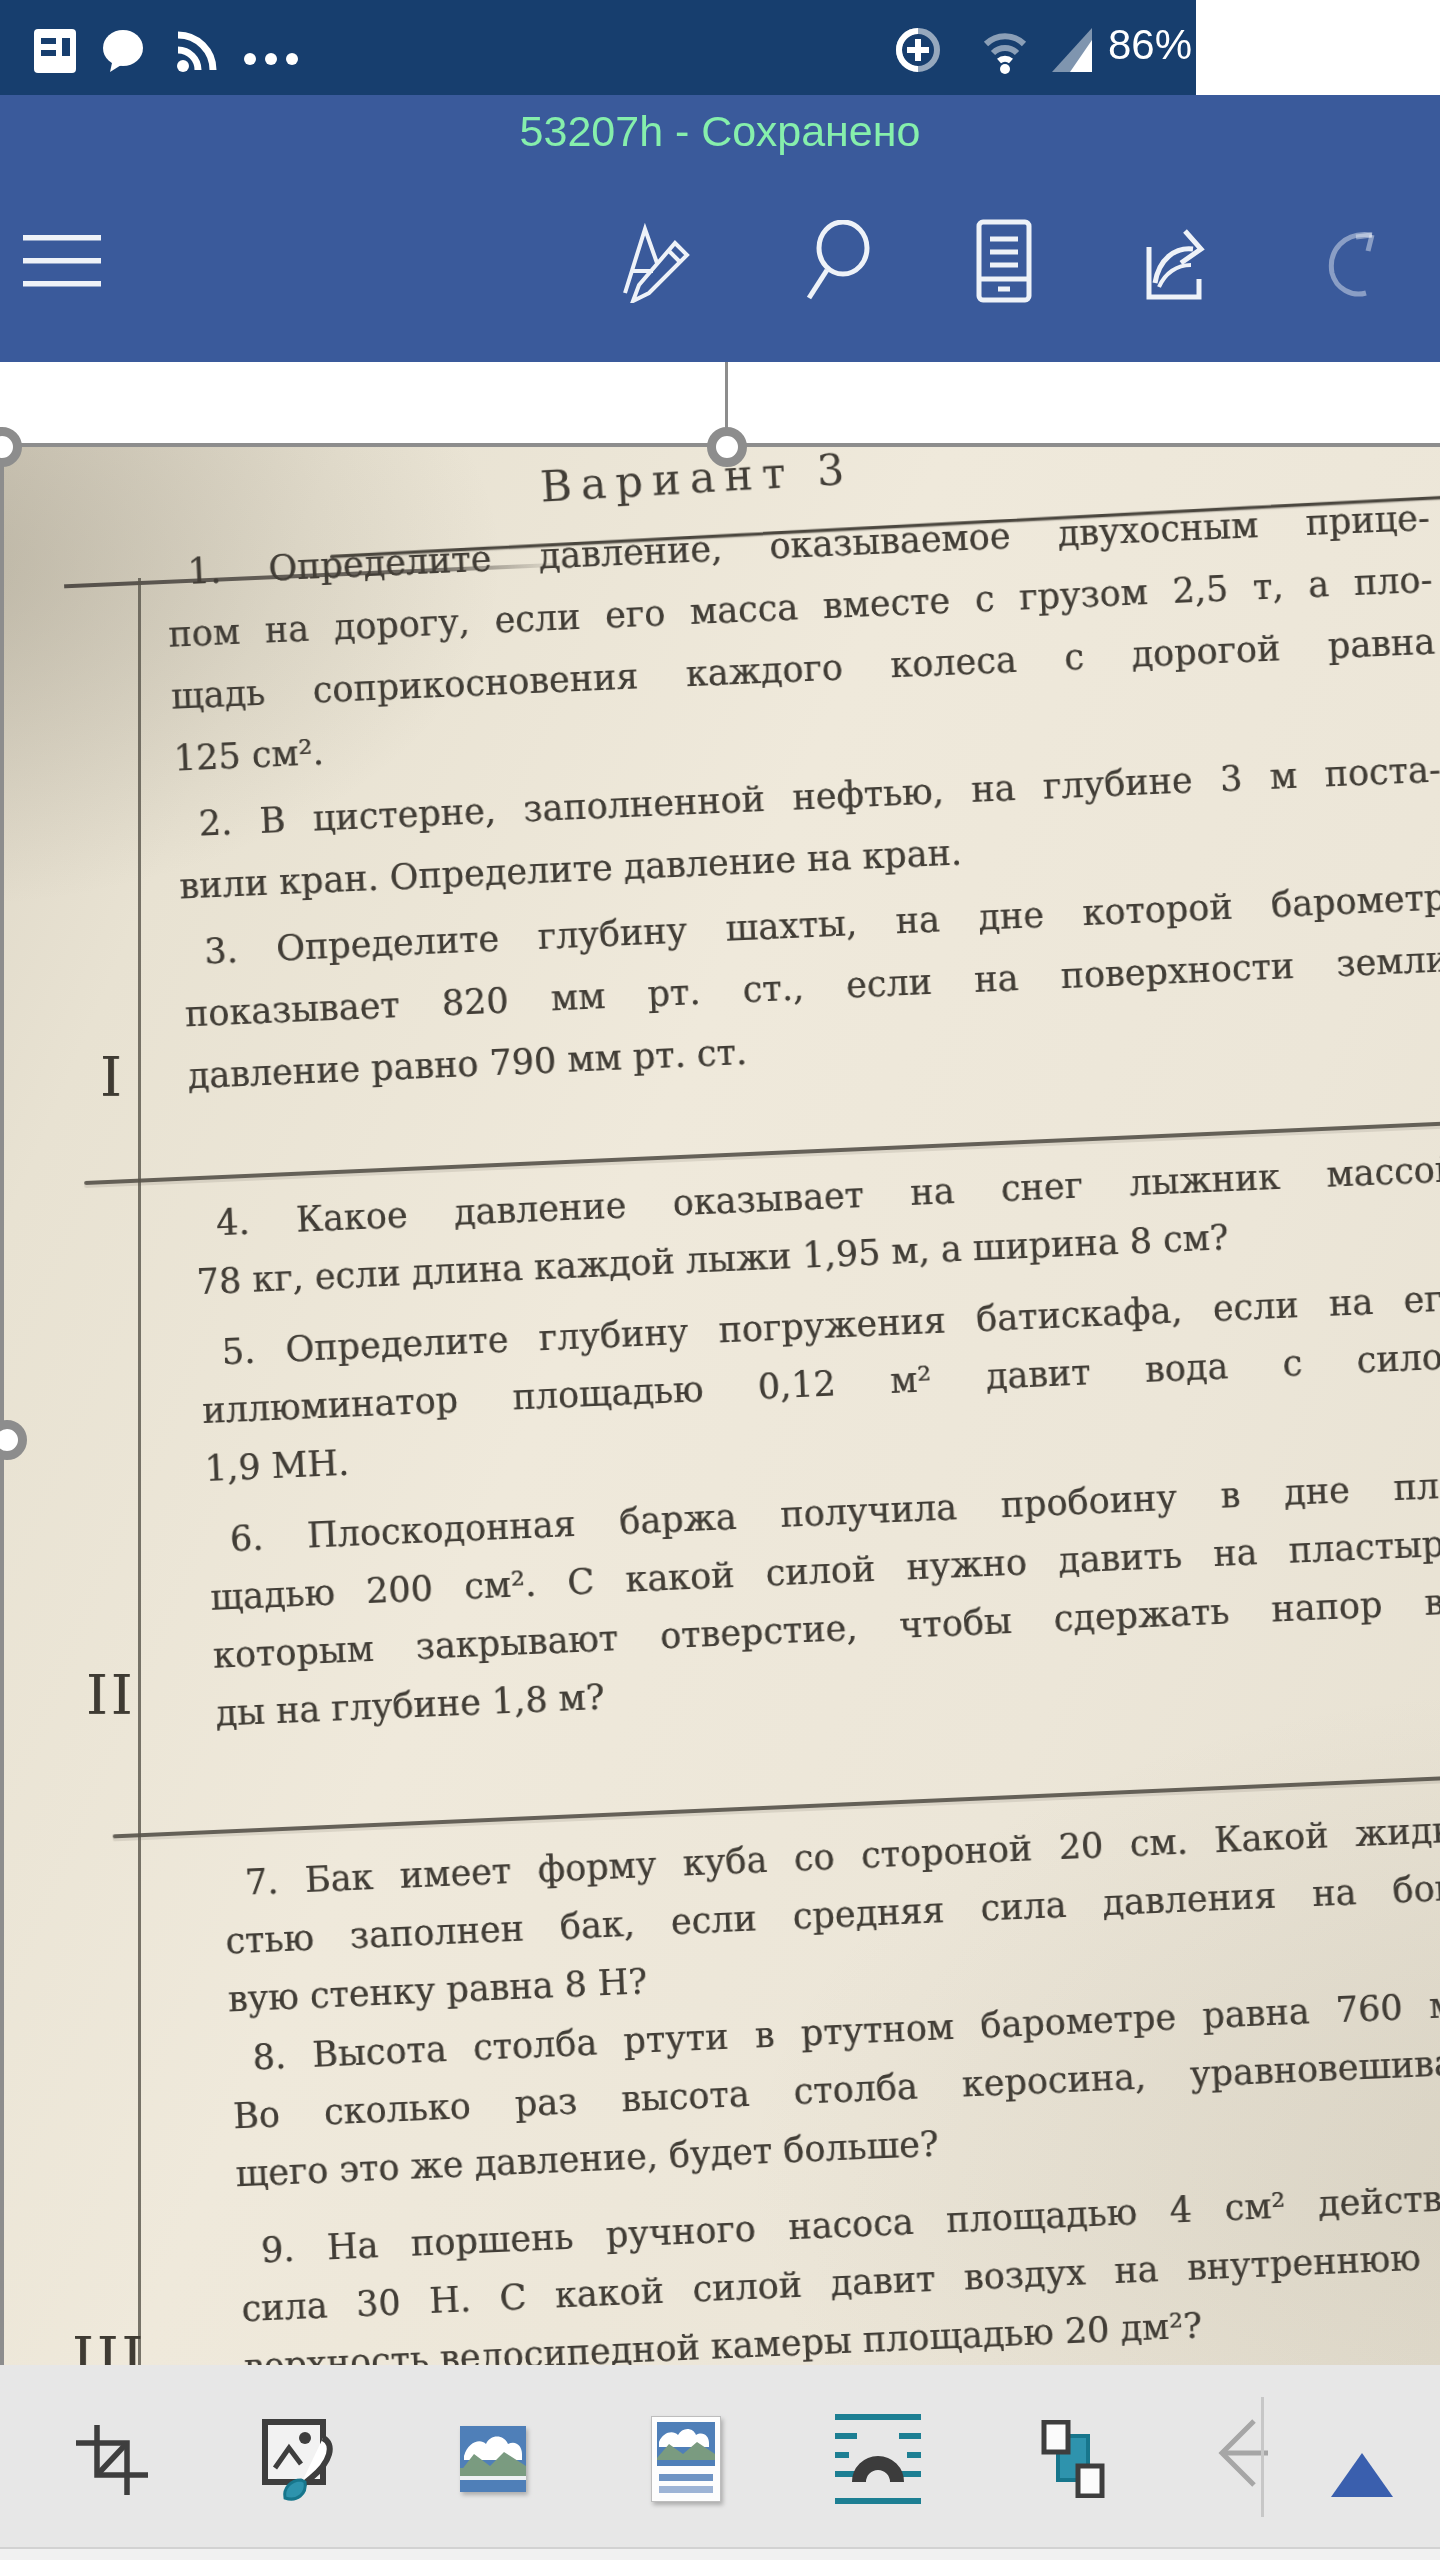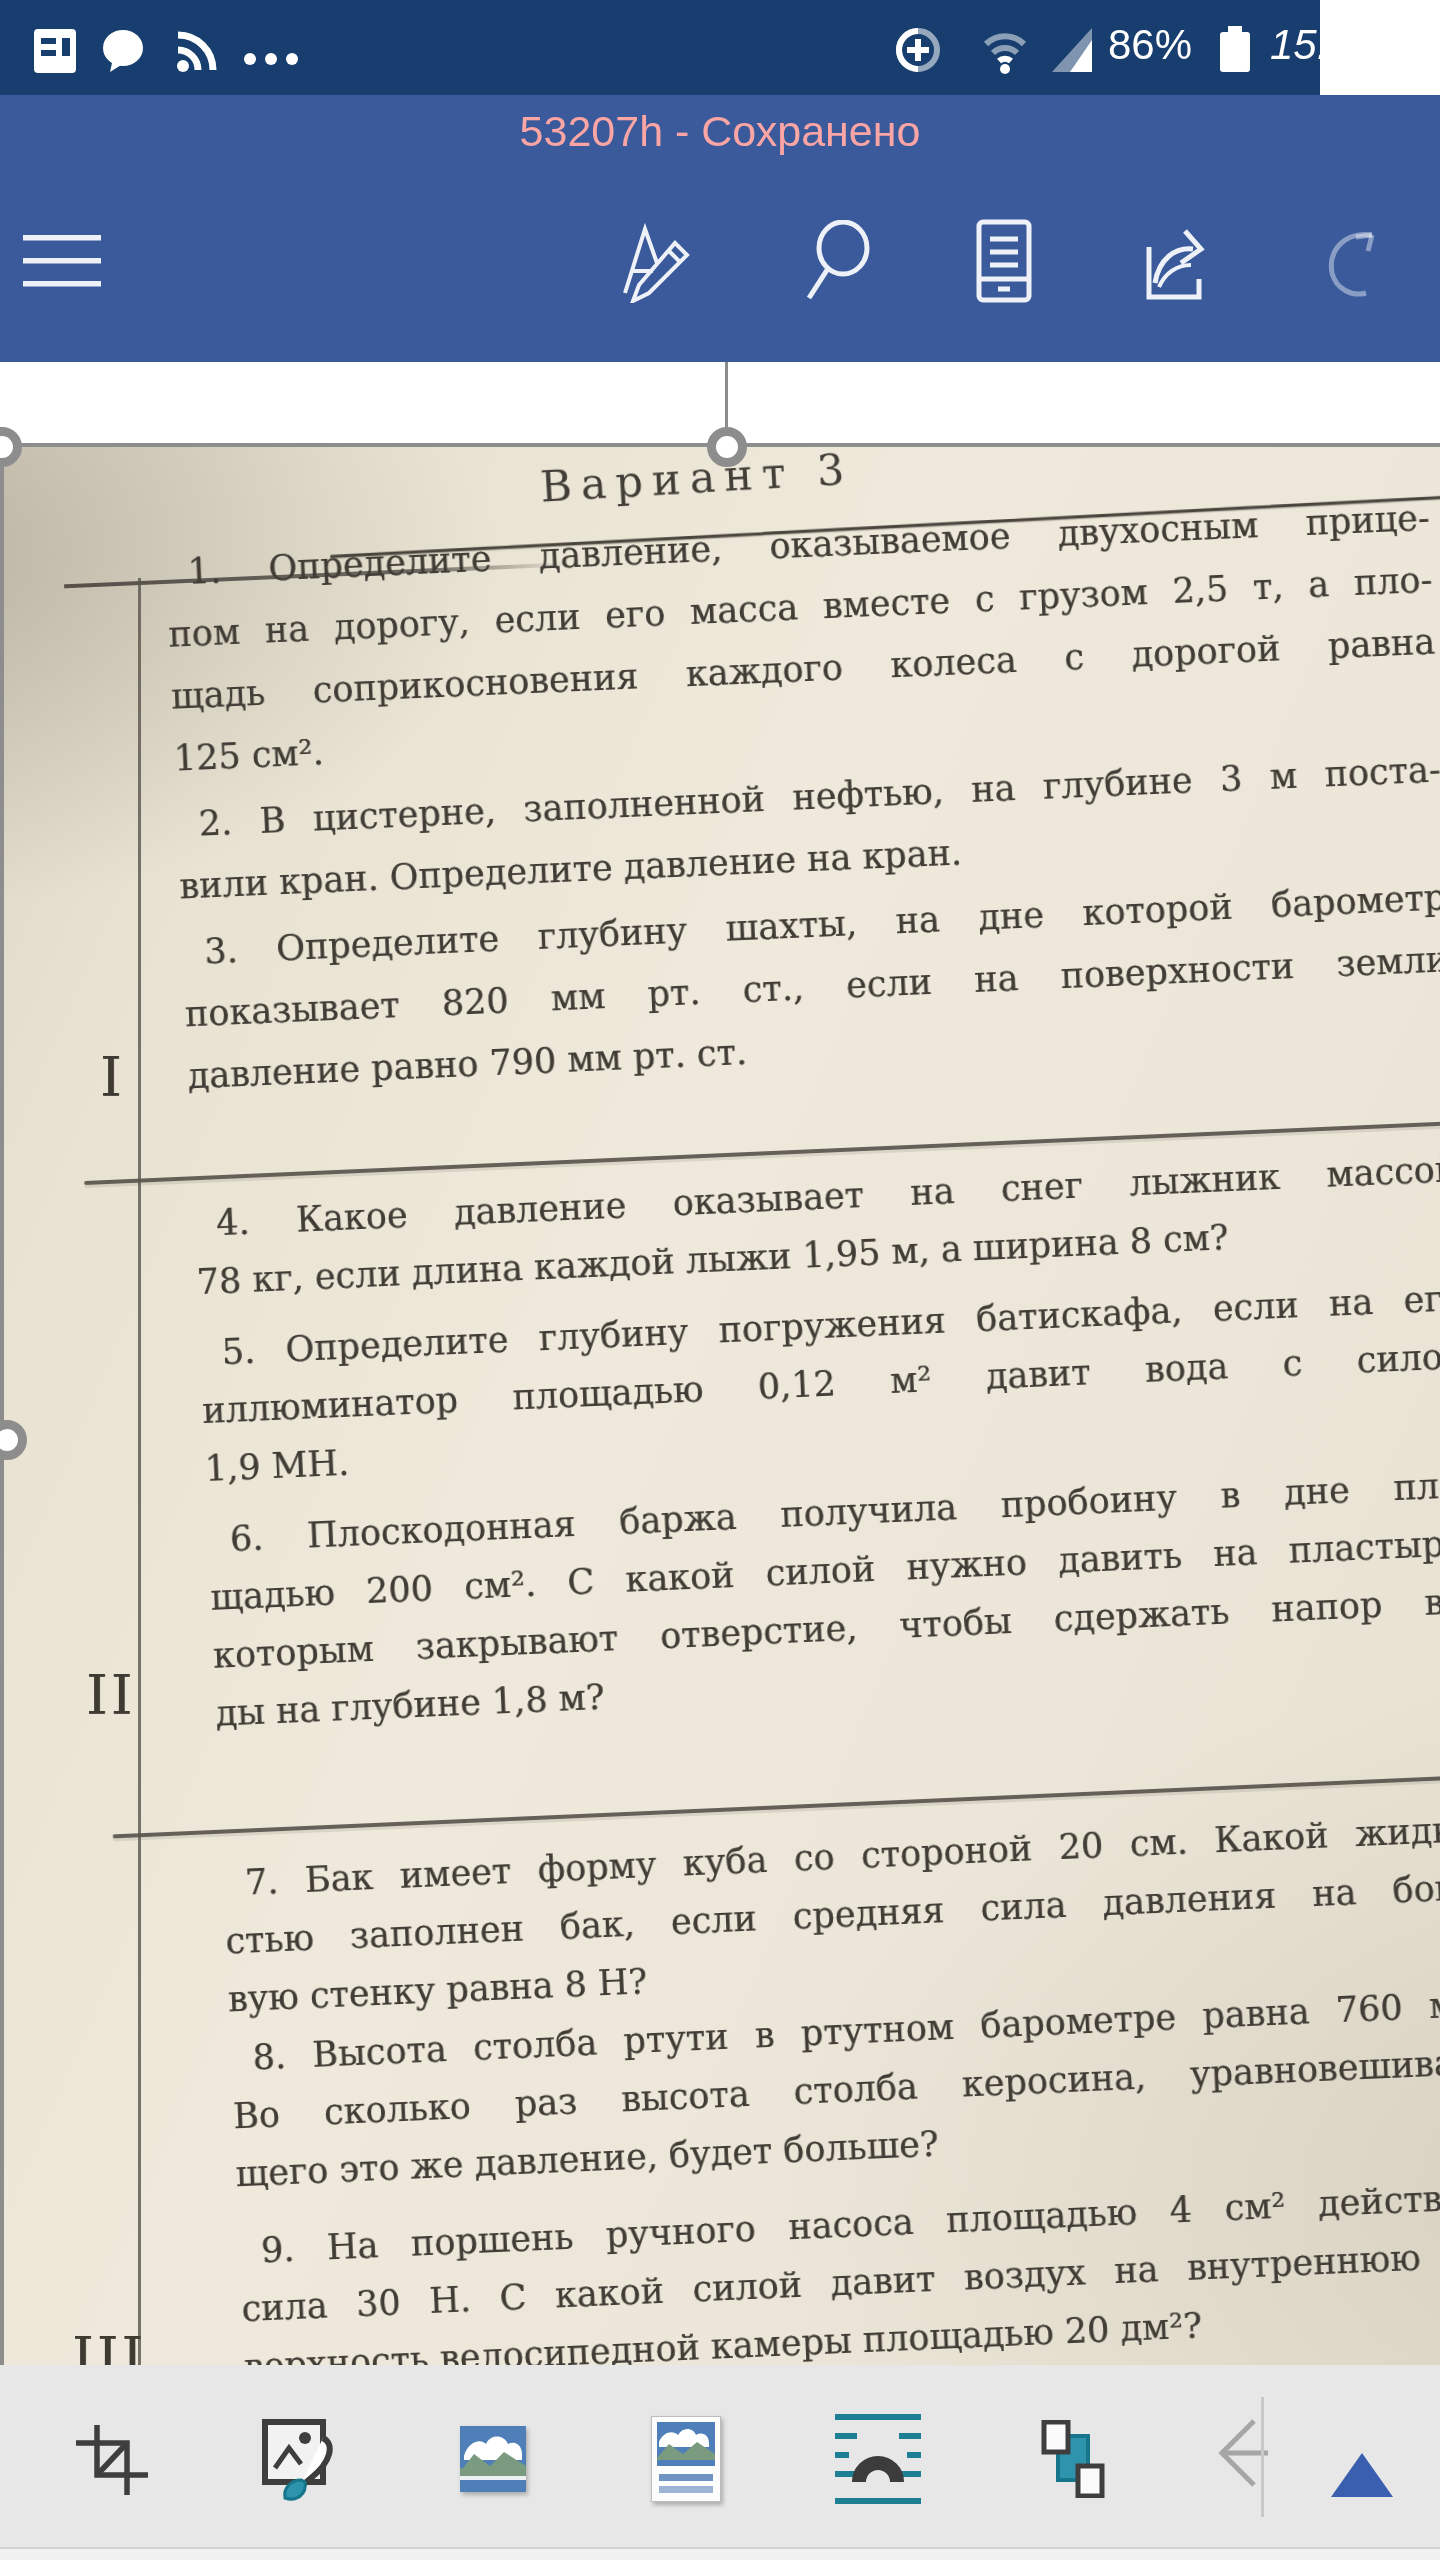--- a/index.html
+++ b/index.html
@@ -3,36 +3,36 @@
 <meta charset="utf-8">
 <style>
   html,body{margin:0;padding:0;}
   body{
     width:1440px;height:2560px;position:relative;overflow:hidden;
     background:#ffffff;font-family:"Liberation Sans",sans-serif;
     -webkit-font-smoothing:antialiased;
   }
   
   .status-bar{
-    position:absolute;top:0;left:0;width:1320px;height:95px;
+    position:absolute;top:0;left:0;width:1196px;height:95px;
     background:#173e6e;z-index:40;
   }
   .sb-icon{position:absolute;}
   .sb-text{
     position:absolute;color:#fff;font-size:42px;font-weight:400;
     letter-spacing:0px;top:21px;
   }
   
   .app-bar{
     position:absolute;top:95px;left:0;width:1440px;height:267px;
     background:#3a5a9b;z-index:39;
   }
   .app-title{
     position:absolute;top:12px;left:0;width:1440px;text-align:center;
-    color:#fca5a5;font-size:43px;font-weight:400;
+    color:#86efac;font-size:43px;font-weight:400;
   }
   .tb-btn{position:absolute;width:76px;height:76px;top:128px;}
   .tb-btn svg{position:absolute;left:50%;top:50%;transform:translate(-50%,-50%);}
   
   .photo{
     position:absolute;top:447px;left:0;width:1440px;height:1918px;
     overflow:hidden;z-index:10;
     background:
       radial-gradient(950px 560px at -6% 6%, rgba(108,102,84,.30), transparent 62%),
       radial-gradient(1200px 700px at 110% 90%, rgba(125,118,100,.14), transparent 70%),

